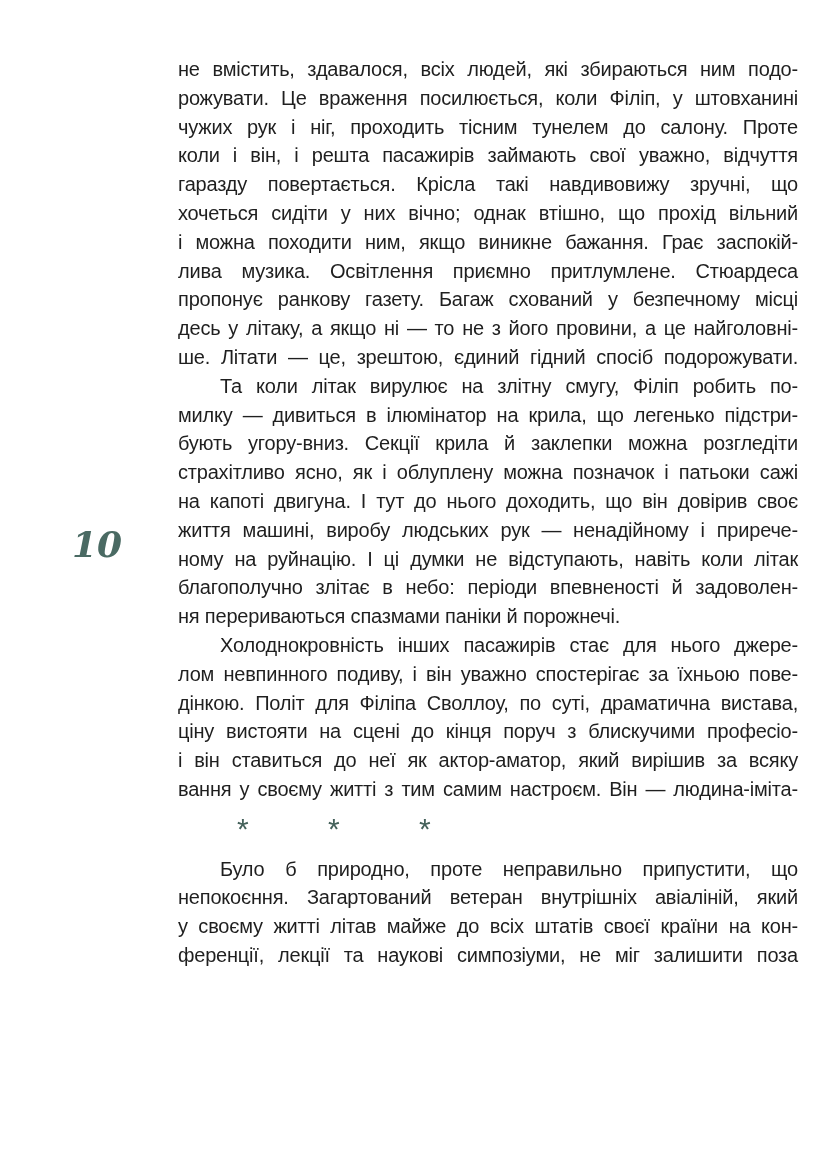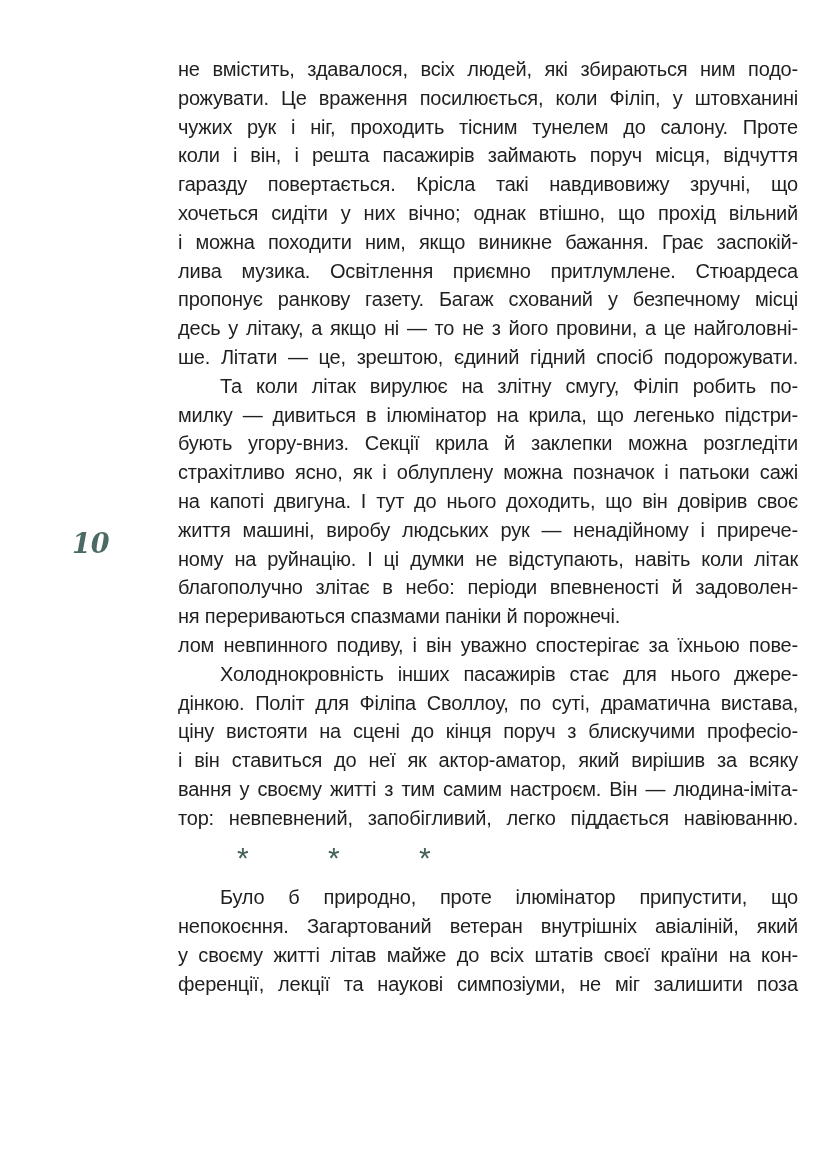--- a/index.html
+++ b/index.html
@@ -15,21 +15,21 @@
     overflow: hidden;
     font-family: "Liberation Sans", sans-serif;
   }
   .page-number {
     position: absolute;
     left: 72px;
     top: 528px;
     font-family: "DejaVu Serif", serif;
     font-style: italic;
     font-weight: 600;
-    font-size: 27px;
+    font-size: 36px;
     line-height: 32px;
     color: #4a6a63;
   }
   .page-text {
     position: absolute;
     left: 138px;
     top: 55px;
     width: 620px;
     font-size: 20px;
     line-height: 28.8px;
@@ -72,53 +72,52 @@
 <div class="book-page">
 
   <div class="page-number">10</div>
 
   <div class="page-text">
 
     <div>
         <div class="line">не вмістить, здавалося, всіх людей, які збираються ним подо-</div>
         <div class="line">рожувати. Це враження посилюється, коли Філіп, у штовханині</div>
         <div class="line">чужих рук і ніг, проходить тісним тунелем до салону. Проте</div>
-        <div class="line">коли і він, і решта пасажирів займають поруч місця, відчуття</div>
+        <div class="line">коли і він, і решта пасажирів займають свої уважно, відчуття</div>
         <div class="line">гаразду повертається. Крісла такі навдивовижу зручні, що</div>
         <div class="line">хочеться сидіти у них вічно; однак втішно, що прохід вільний</div>
         <div class="line">і можна походити ним, якщо виникне бажання. Грає заспокій-</div>
         <div class="line">лива музика. Освітлення приємно притлумлене. Стюардеса</div>
         <div class="line">пропонує ранкову газету. Багаж схований у безпечному місці</div>
         <div class="line">десь у літаку, а якщо ні — то не з його провини, а це найголовні-</div>
         <div class="line">ше. Літати — це, зрештою, єдиний гідний спосіб подорожувати.</div>
         <div class="line indent">Та коли літак вирулює на злітну смугу, Філіп робить по-</div>
         <div class="line">милку — дивиться в ілюмінатор на крила, що легенько підстри-</div>
         <div class="line">бують угору-вниз. Секції крила й заклепки можна розгледіти</div>
         <div class="line">страхітливо ясно, як і облуплену можна позначок і патьоки сажі</div>
         <div class="line">на капоті двигуна. І тут до нього доходить, що він довірив своє</div>
         <div class="line">життя машині, виробу людських рук — ненадійному і прирече-</div>
         <div class="line">ному на руйнацію. І ці думки не відступають, навіть коли літак</div>
         <div class="line">благополучно злітає в небо: періоди впевненості й задоволен-</div>
         <div class="line no-fill">ня перериваються спазмами паніки й порожнечі.</div>
+        <div class="line indent">Холоднокровність інших пасажирів стає для нього джере-</div>
         <div class="line">лом невпинного подиву, і він уважно спостерігає за їхньою пове-</div>
-        <div class="line indent">Холоднокровність інших пасажирів стає для нього джере-</div>
         <div class="line">дінкою. Політ для Філіпа Своллоу, по суті, драматична вистава,</div>
         <div class="line">ціну вистояти на сцені до кінця поруч з блискучими професіо-</div>
         <div class="line">і він ставиться до неї як актор-аматор, який вирішив за всяку</div>
         <div class="line">вання у своєму житті з тим самим настроєм. Він — людина-іміта-</div>
-        <div class="line">тор: невпевнений, запобігливий, легко піддається навіюванню.</div>
       </div>
 
     <div class="section-separator">
       <span class="asterisk">*</span>
       <span class="asterisk">*</span>
       <span class="asterisk">*</span>
     </div>
 
     <div>
-        <div class="line indent">Було б природно, проте ілюмінатор припустити, що</div>
+        <div class="line indent">Було б природно, проте неправильно припустити, що</div>
         <div class="line">непокоєння. Загартований ветеран внутрішніх авіаліній, який</div>
         <div class="line">у своєму житті літав майже до всіх штатів своєї країни на кон-</div>
         <div class="line">ференції, лекції та наукові симпозіуми, не міг залишити поза</div>
       </div>
 
   </div>
 </div>
 
 </body></html>

